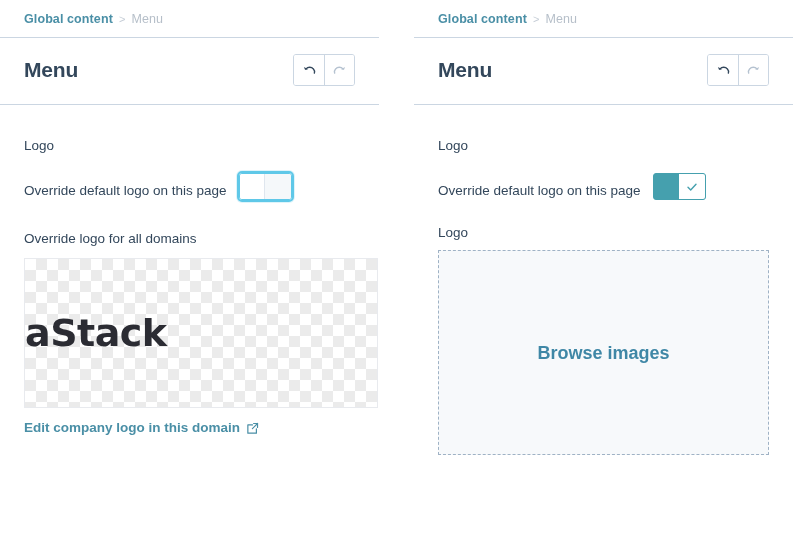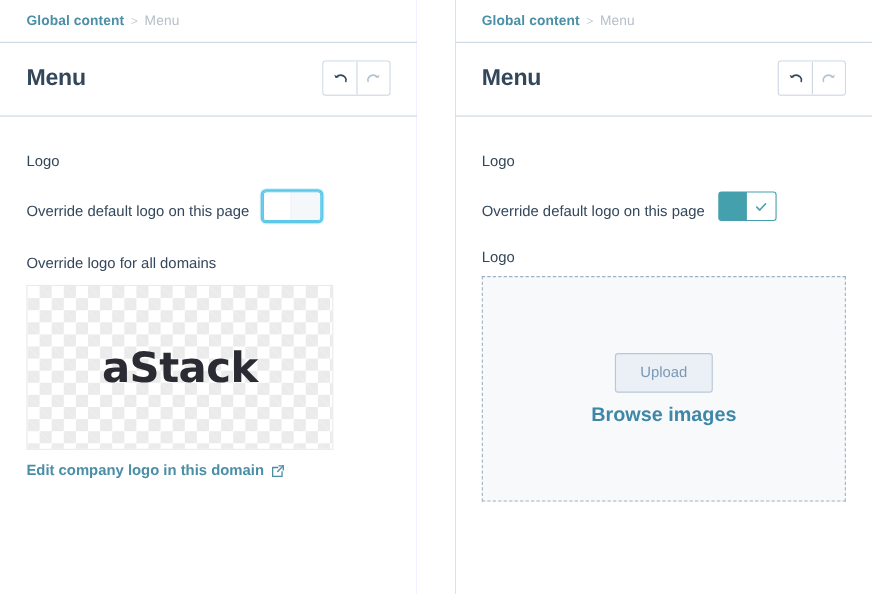--- a/index.html
+++ b/index.html
@@ -10,21 +10,21 @@
     height: 540px;
     background: #ffffff;
     font-family: "Liberation Sans", sans-serif;
     -webkit-font-smoothing: antialiased;
   }
   .screen {
     position: relative;
     width: 793px;
     height: 540px;
     overflow: hidden;
-    background: #8b5cf6;
+    background: #f97316;
     display: flex;
   }
 
   
   .panel {
     position: relative;
     height: 540px;
     background: #ffffff;
   }
   .panel-left  { width: 379px; }
@@ -164,32 +164,31 @@
   .toggle-on .knob-on {
     background: #ffffff;
     border-radius: 0 2px 2px 0;
     display: flex;
     align-items: center;
     justify-content: center;
   }
 
   
   .logo-preview {
-    width: 279px;
+    width: 354px;
     height: 150px;
     border: 1px solid #e8eaee;
     background-color: #ffffff;
     background-image:
       linear-gradient(45deg, #ebebeb 25%, transparent 25%, transparent 75%, #ebebeb 75%),
       linear-gradient(45deg, #ebebeb 25%, transparent 25%, transparent 75%, #ebebeb 75%);
     background-size: 22px 22px;
     background-position: 0 0, 11px 11px;
     display: flex;
     align-items: center;
-    justify-content: center;
   }
   .logo-wordmark {
     font-family: "DejaVu Sans", sans-serif;
     font-size: 38px;
     font-weight: 700;
     color: #2b2c33;
     letter-spacing: -0.5px;
   }
 
   
@@ -350,21 +349,20 @@
             <svg width="14" height="14" viewBox="0 0 14 14">
               <path d="M3 7.3 L5.7 10 L11 4.2" fill="none" stroke="#45a0ae" stroke-width="1.4" stroke-linecap="round" stroke-linejoin="round"></path>
             </svg>
           </div>
         </div>
       </div>
 
       <div class="section-label mt-24">Logo</div>
 
       <div class="dropzone mt-8">
-        <button class="upload-btn">Upload</button>
         <span class="browse-link">Browse images</span>
       </div>
 
 
     </div>
   </div>
 
 </div>
 
 </body></html>

